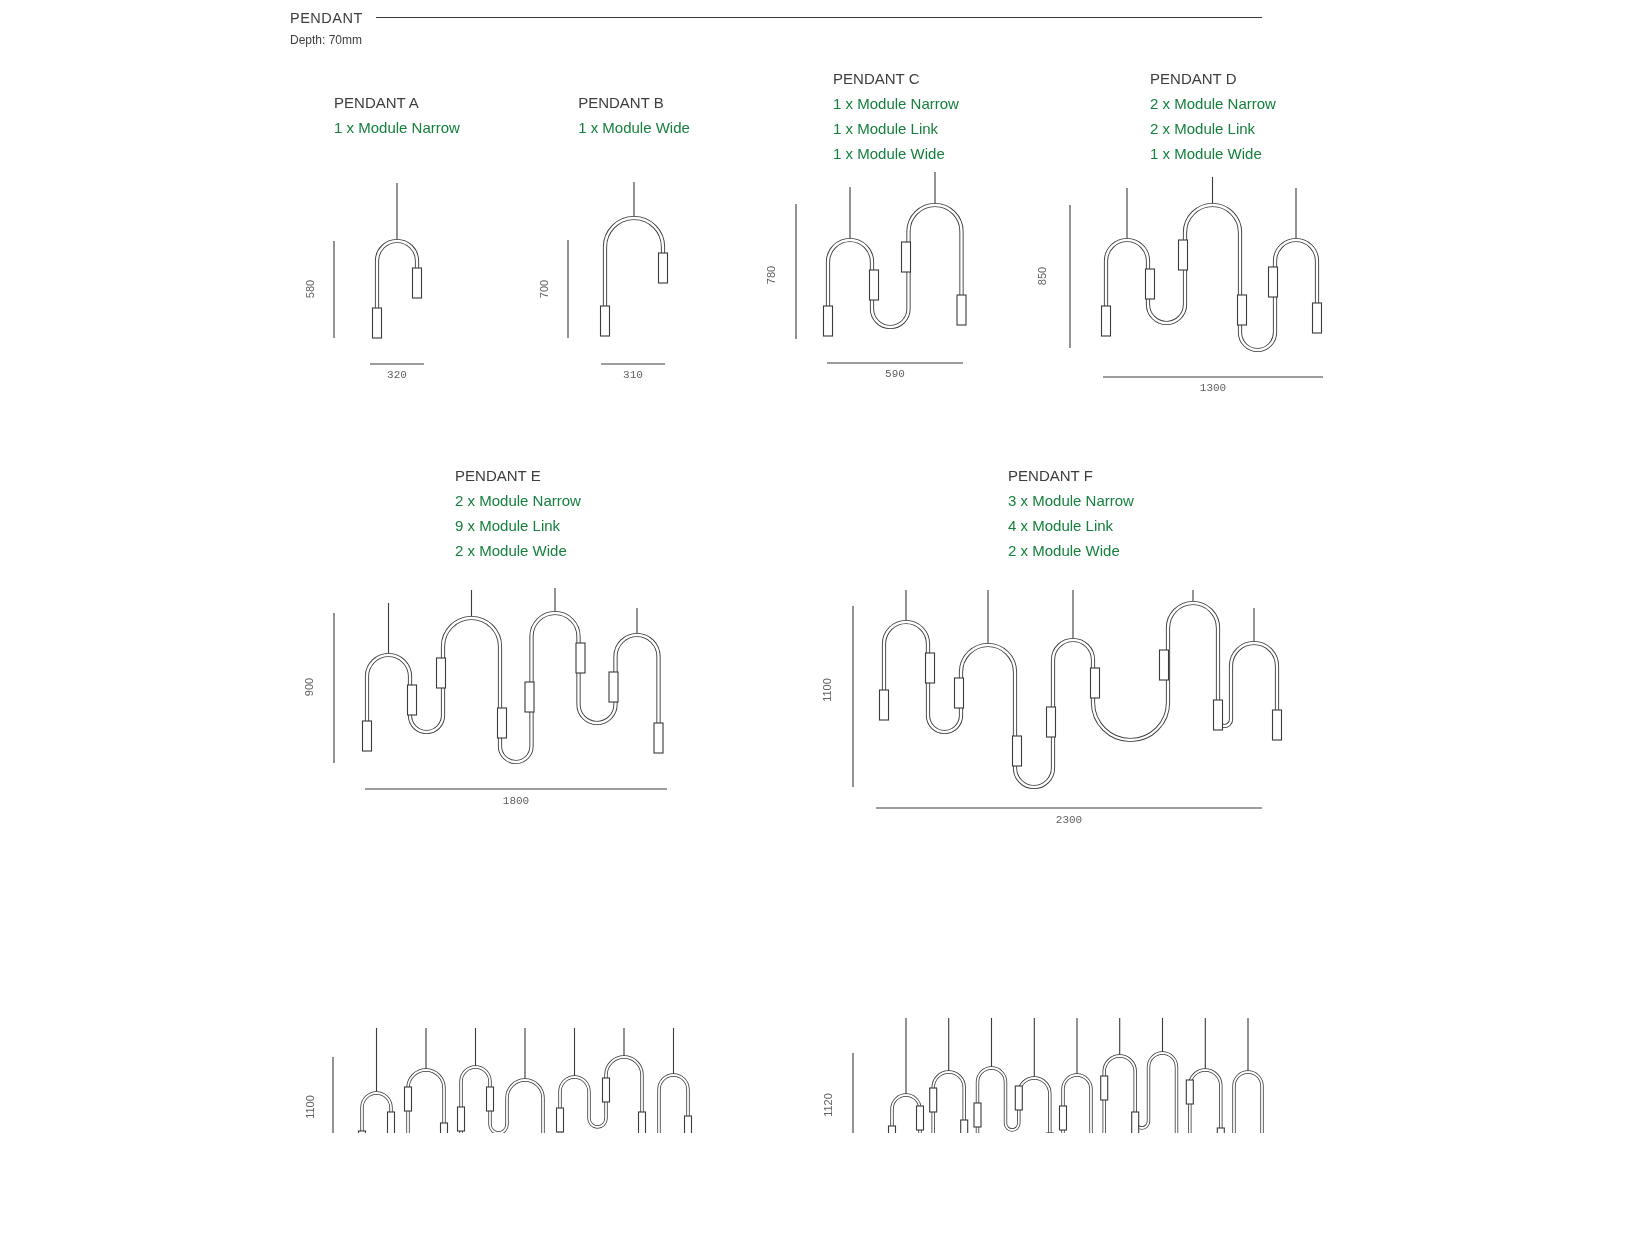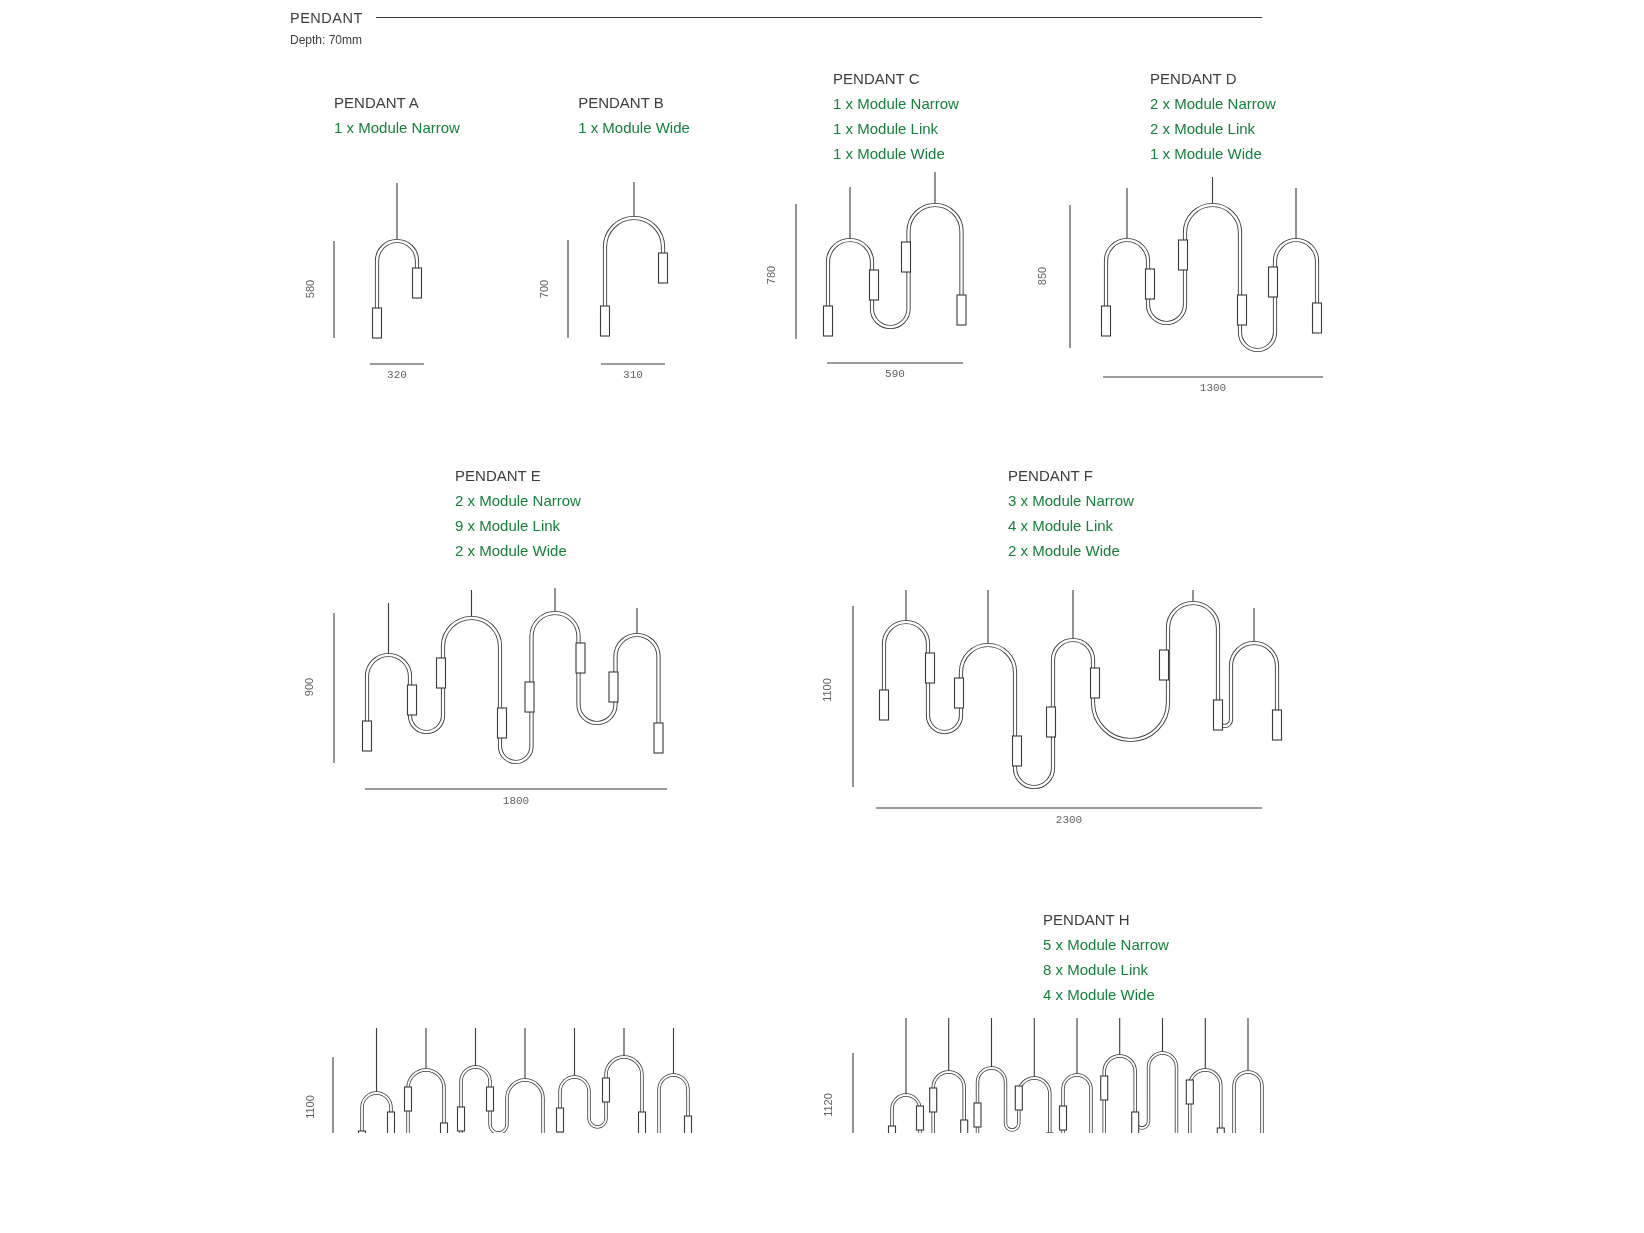--- a/index.html
+++ b/index.html
@@ -208,22 +208,16 @@
     <div class="pmod">3 x Module Narrow</div>
     <div class="pmod">4 x Module Link</div>
     <div class="pmod">2 x Module Wide</div>
   </div>
   <span class="hdim" style="left:827px;top:690px">1100</span>
   <span class="wdim" style="left:1069px;top:814px">2300</span>
 
   <span class="hdim" style="left:310px;top:1107px">1100</span>
   <span class="wdim" style="left:533px;top:1208px">3200</span>
 
-  <div class="pblock" style="left:1106px;top:907px">
-    <div class="ptitle">PENDANT H</div>
-    <div class="pmod">5 x Module Narrow</div>
-    <div class="pmod">8 x Module Link</div>
-    <div class="pmod">4 x Module Wide</div>
-  </div>
   <span class="hdim" style="left:828px;top:1105px">1120</span>
   <span class="wdim" style="left:1078px;top:1208px">4300</span>
 
 </div>
 
 </body></html>

